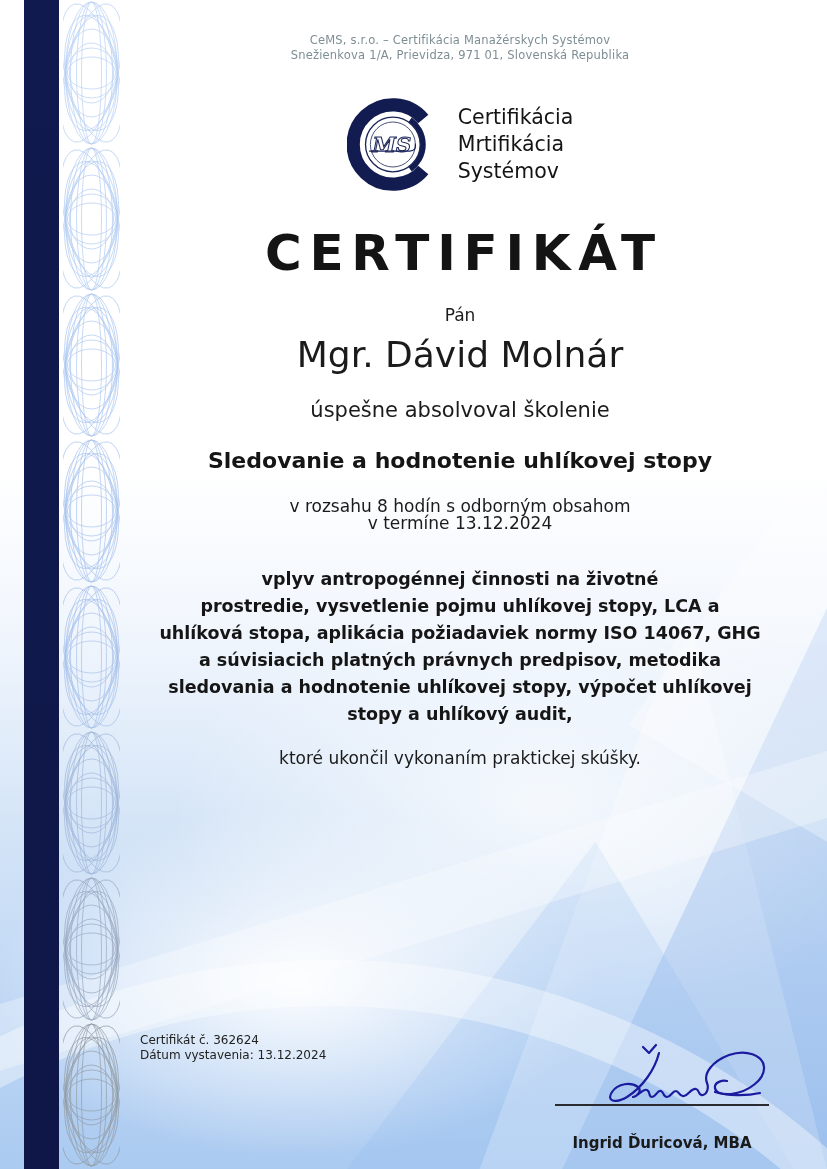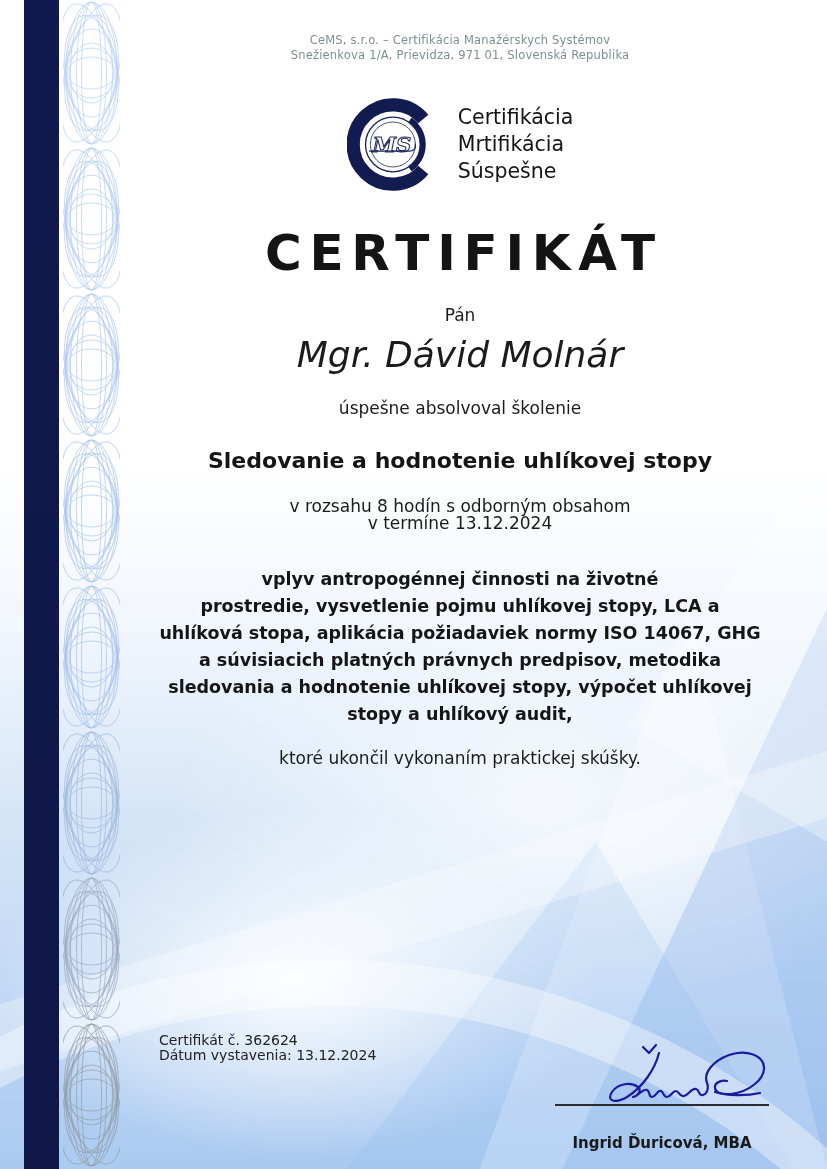--- a/index.html
+++ b/index.html
@@ -42,31 +42,31 @@
   .guilloche { position:absolute; left:63px; top:0; z-index:2; }
   
   .content { position:absolute; left:130px; top:0; width:660px; height:962px; z-index:3; }
   .centered { position:absolute; left:0; width:100%; text-align:center; }
   .hdr { top:33px; font-size:11.5px; line-height:15px; color:#7e8e95; letter-spacing:0.2px; }
   .logo-row { top:96px; display:flex; align-items:center; justify-content:center; gap:14px; }
   .logo-text { text-align:left; font-size:20.5px; line-height:27px; color:#141414; }
   .logo-text b { font-weight:normal; }
   .title { top:224px; font-size:50px; font-weight:bold; letter-spacing:0.155em; color:#141414; text-indent:0.155em; }
   .salutation { top:305px; font-size:17px; color:#1b1b1b; }
-  .recipient { top:334px; font-size:36px; color:#1b1b1b;font-style:italic; }
-  .subtitle { top:398px; font-size:17px; color:#1b1b1b; }
+  .recipient { top:334px; font-size:36px; color:#1b1b1b; }
+  .subtitle { top:398px; font-size:21px; color:#1b1b1b; }
   .course-name { top:448px; font-size:22px; font-weight:bold; color:#151515; }
   .date-line { top:492px; font-size:17px; color:#1b1b1b;margin-top:21px; }
   .scope-line { top:496px; font-size:17px; color:#1b1b1b; }
   .topics { top:566px; font-size:17.5px; font-weight:bold; line-height:27px; color:#151515; }
   .topics div { white-space:nowrap; }
   .closing { top:748px; font-size:17px; color:#1b1b1b; }
   .cert-info {
-    position:absolute; left:159px; top:1033px; z-index:3;
-    font-size:14px; line-height:15px; color:#222;
+    position:absolute; left:140px; top:1033px; z-index:3;
+    font-size:12px; line-height:15px; color:#222;
   }
   .sig-block { position:absolute; left:552px; top:1040px; width:220px; z-index:3; text-align:center; }
   .sig-svg { display:block; margin:0 auto; }
   .sig-line { border-top:2px solid #2a2a31; width:214px; margin:2px auto 4px auto; }
   .sig-name { font-size:15px; font-weight:bold; color:#1a1a1a; line-height:19px;margin-top:28px; }
   .sig-role { font-size:15px; color:#222; line-height:19px; }
 </style>
 </head>
 <body>
 
@@ -123,21 +123,21 @@
         <path d="M86.5 26.1 A45 45 0 1 0 86.5 83.9" fill="none" stroke="#121c50" stroke-width="15"></path>
         <path d="M71.5 27.1 A34 34 0 0 1 71.5 82.9" fill="none" stroke="#121c50" stroke-width="6.5"></path>
         <circle cx="52" cy="55" r="31" fill="#ffffff" stroke="#1a2558" stroke-width="1.5"></circle>
         <circle cx="52" cy="55" r="25.5" fill="none" stroke="#1a2558" stroke-width="0.9"></circle>
         <text x="51" y="63" text-anchor="middle" font-family="DejaVu Serif, serif" font-style="italic" font-weight="bold" font-size="24" fill="#ffffff" stroke="#1a2558" stroke-width="1.2">MS</text>
         <path d="M25 62.5 H71 Q79 62.5 77.5 54" fill="none" stroke="#1a2558" stroke-width="1.4"></path>
       </svg>
       <div class="logo-text">
         <div><b>Ce</b><span>rtifikácia</span></div>
         <div><b>M</b><span>rtifikácia</span></div>
-        <div><b>S</b><span>úspešne</span></div>
+        <div><b>S</b><span>ystémov</span></div>
       </div>
     </div>
 
     <div class="centered salutation">Pán</div>
     <div class="centered title">CERTIFIKÁT</div>
     <div class="centered recipient">Mgr. Dávid Molnár</div>
     <div class="centered subtitle">úspešne absolvoval školenie</div>
 
     <div class="centered course-name">Sledovanie a hodnotenie uhlíkovej stopy</div>
     <div class="centered date-line">v termíne 13.12.2024</div>

